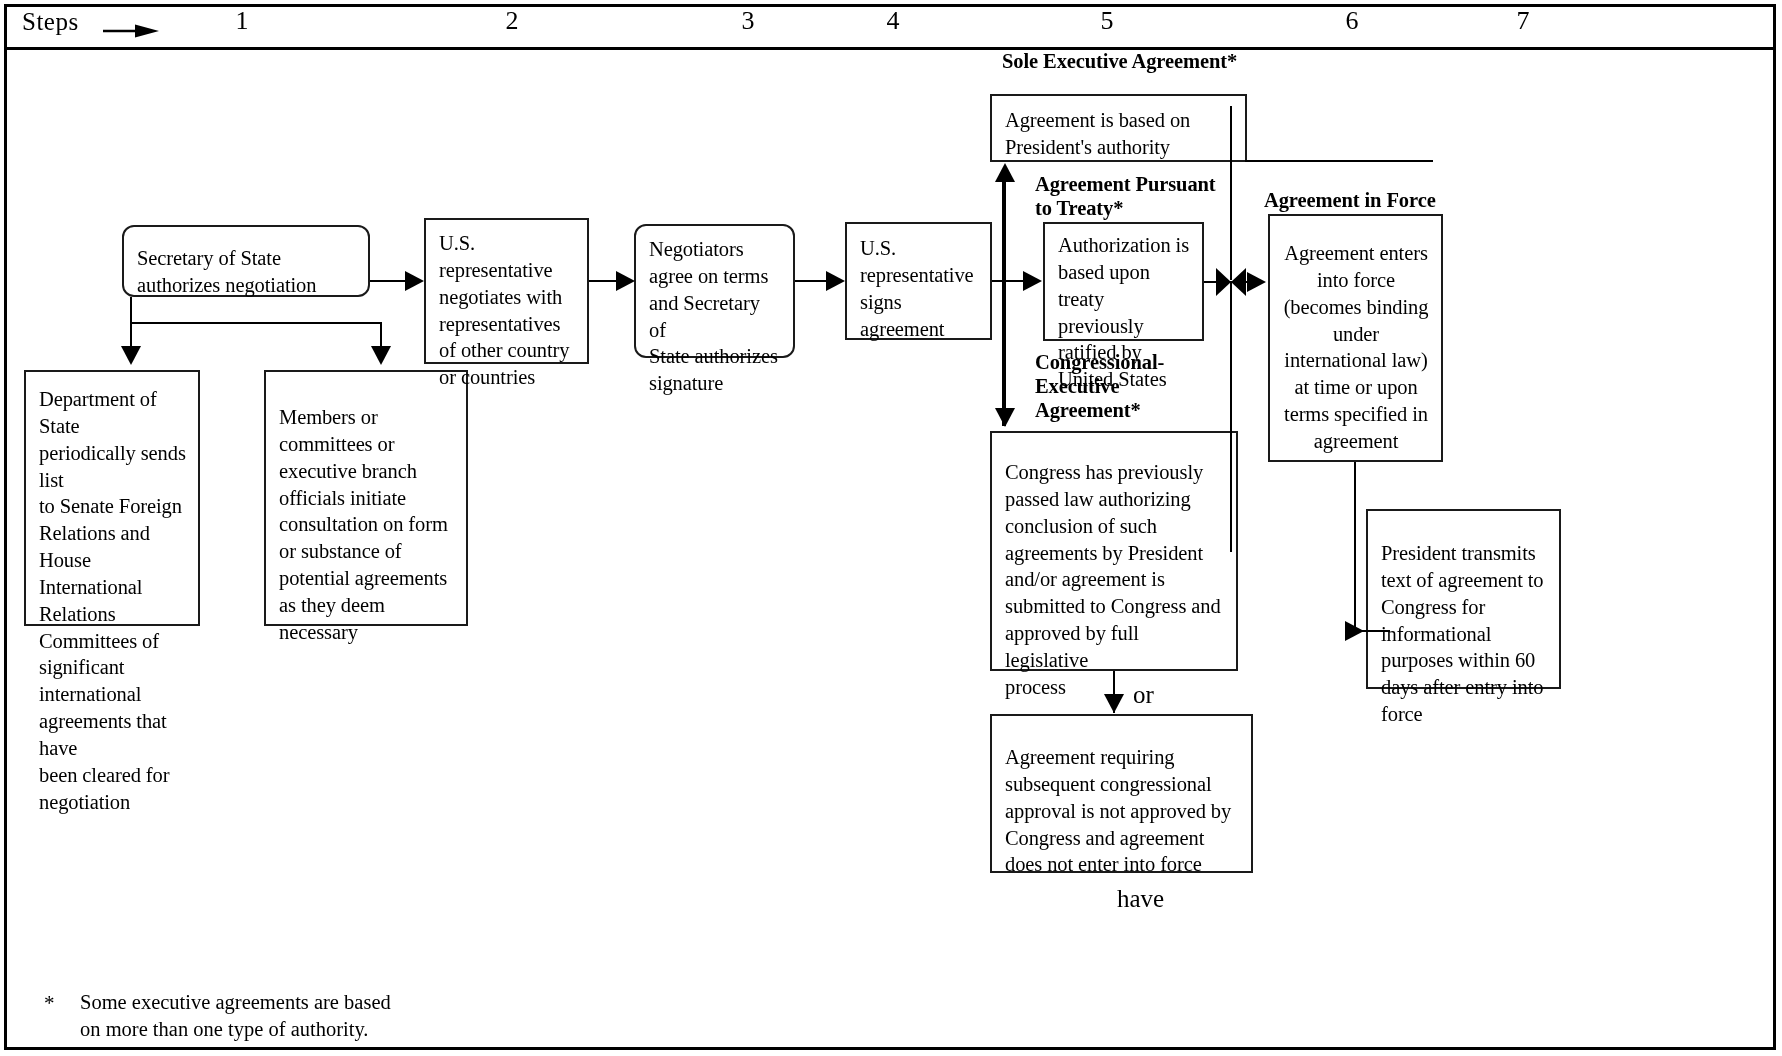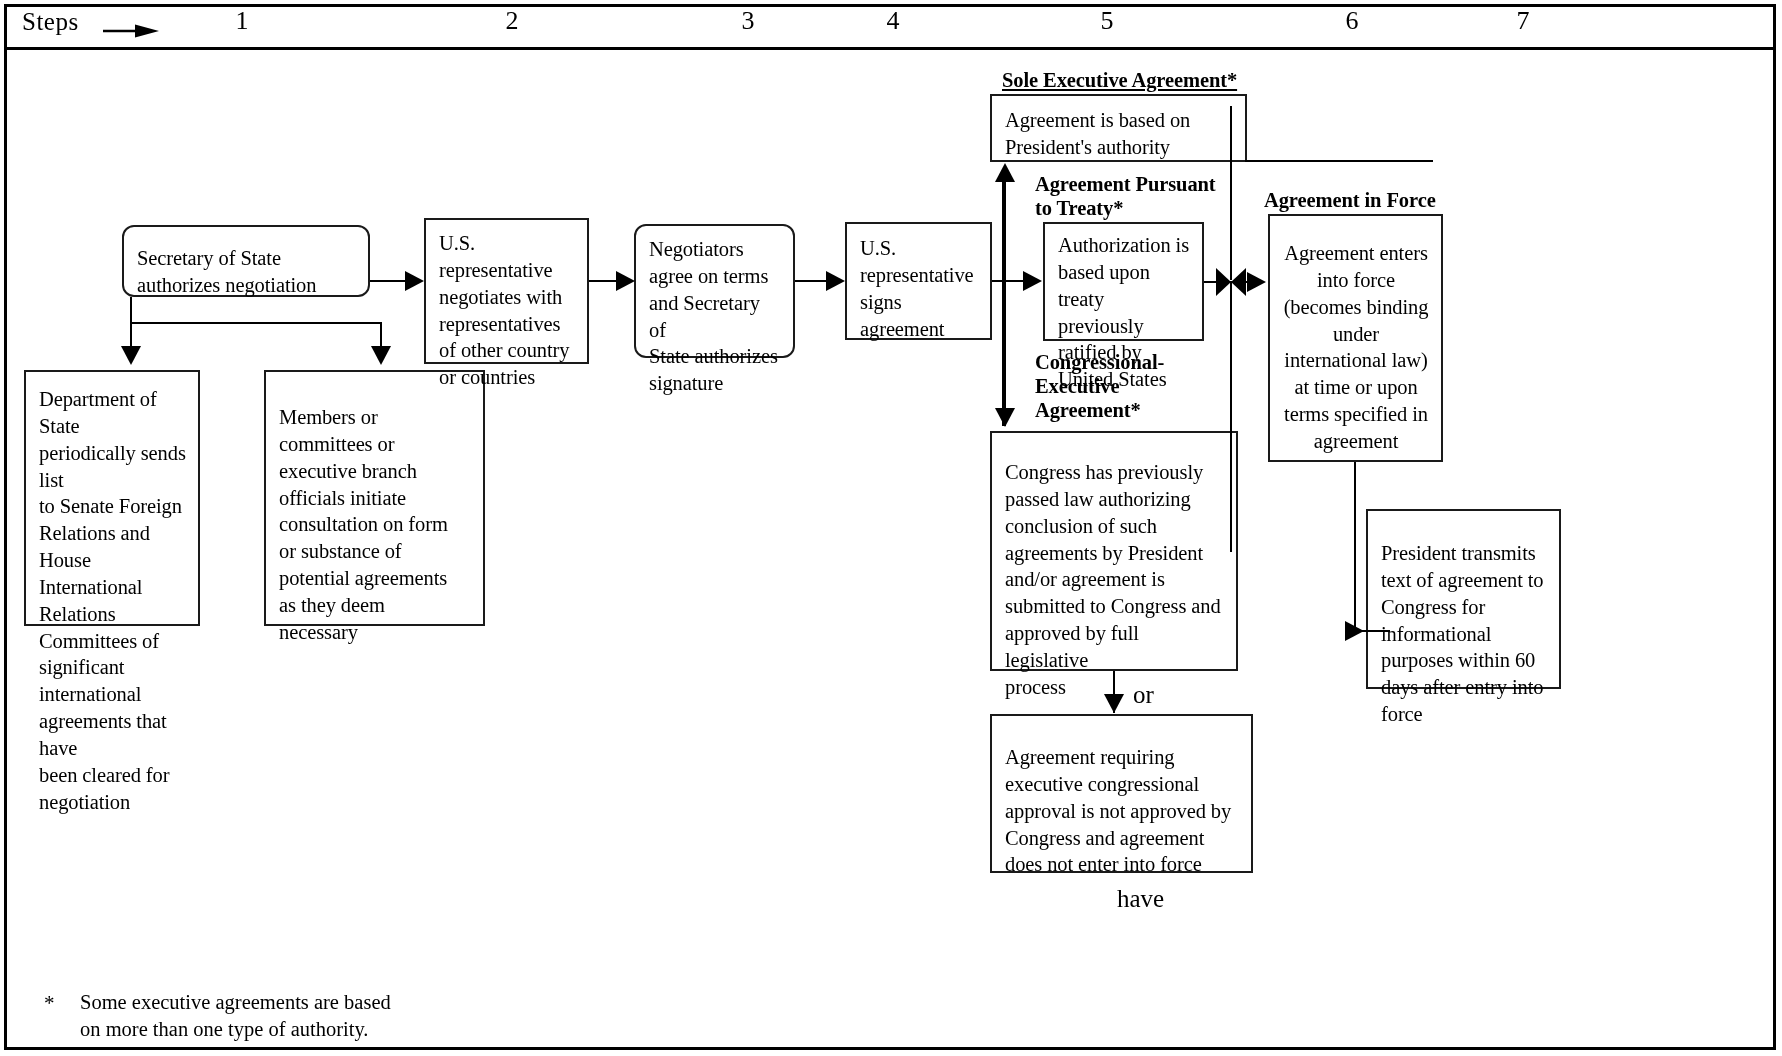--- a/index.html
+++ b/index.html
@@ -145,21 +145,21 @@
   </div>
 
   <div class="step-num" style="left:222px;">1</div>
   <div class="step-num" style="left:492px;">2</div>
   <div class="step-num" style="left:728px;">3</div>
   <div class="step-num" style="left:873px;">4</div>
   <div class="step-num" style="left:1087px;">5</div>
   <div class="step-num" style="left:1332px;">6</div>
   <div class="step-num" style="left:1503px;">7</div>
 
-  <div class="caption" style="left:1002px; top:68px;text-decoration:underline;">Sole Executive Agreement*</div>
+  <div class="caption" style="left:1002px; top:49px;">Sole Executive Agreement*</div>
   <div class="caption" style="left:1035px; top:172px;">Agreement Pursuant
 to Treaty*</div>
   <div class="caption" style="left:1035px; top:350px;">Congressional-
 Executive
 Agreement*</div>
   <div class="caption" style="left:1264px; top:188px;">Agreement in Force</div>
 
   <div class="box" style="left:122px; top:225px; width:248px; height:72px; padding-top:18px;border-radius:12px;">
     <span class="txt">Secretary of State
 authorizes negotiation</span>
@@ -172,21 +172,21 @@
 Relations and House
 International Relations
 Committees of
 significant
 international
 agreements that have
 been cleared for
 negotiation</span>
   </div>
 
-  <div class="box" style="left:264px; top:370px; width:221px; height:256px; padding-top:32px;">
+  <div class="box" style="left:264px; top:370px; width:204px; height:256px; padding-top:32px;">
     <span class="txt">Members or
 committees or
 executive branch
 officials initiate
 consultation on form
 or substance of
 potential agreements
 as they deem
 necessary</span>
   </div>
@@ -234,21 +234,21 @@
 conclusion of such
 agreements by President
 and/or agreement is
 submitted to Congress and
 approved by full legislative
 process</span>
   </div>
 
   <div class="box" style="left:990px; top:714px; width:263px; height:159px; padding-top:28px;">
     <span class="txt">Agreement requiring
-executive congressional
+subsequent congressional
 approval is not approved by
 Congress and agreement
 does not enter into force</span>
   </div>
 
   <div class="box" style="left:1268px; top:214px; width:175px; height:248px; padding-top:24px;text-align:center;">
     <span class="txt">Agreement enters
 into force
 (becomes binding
 under

